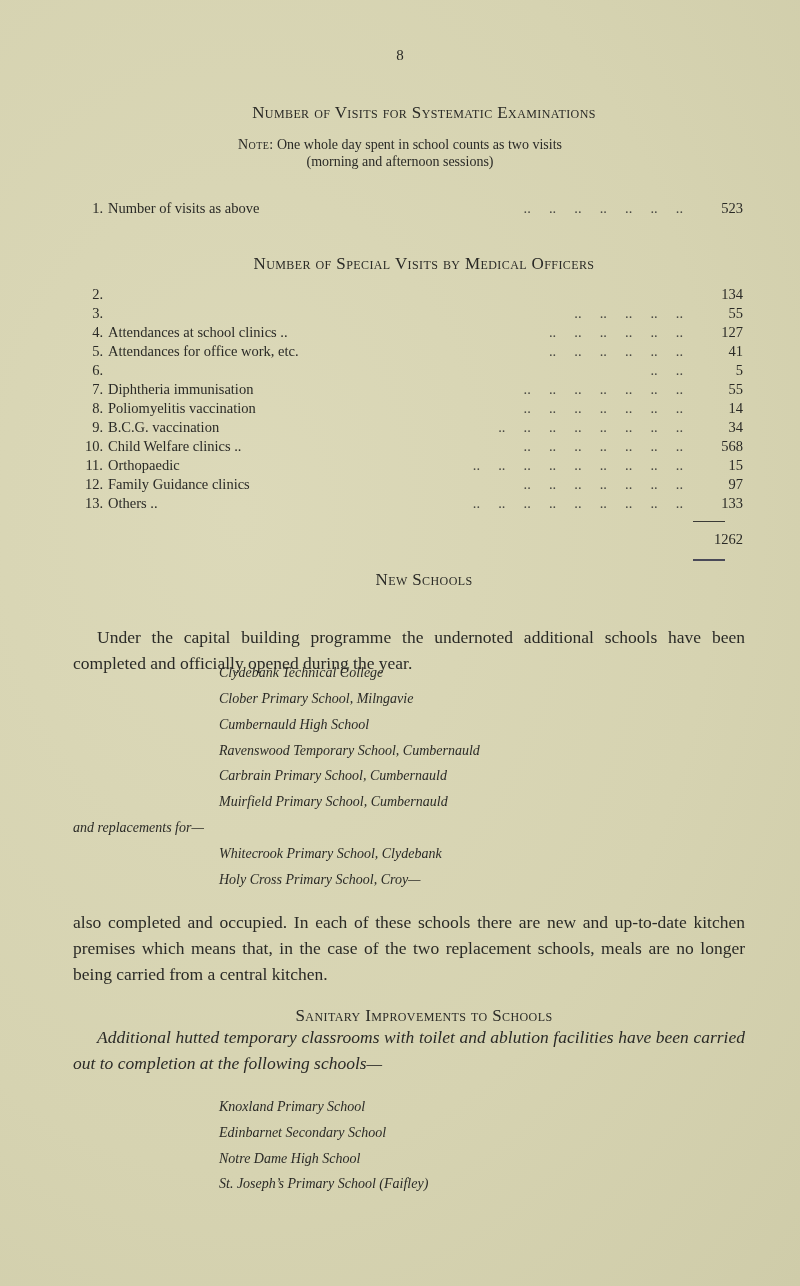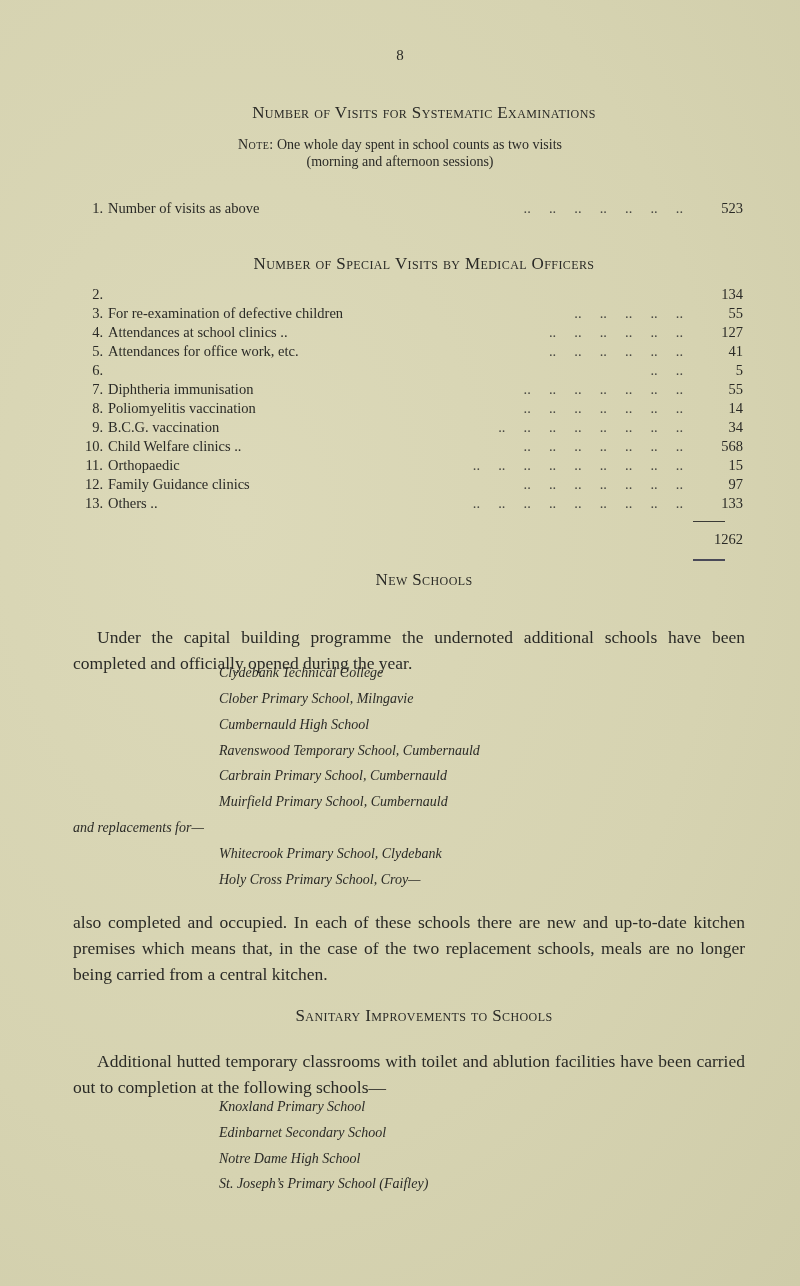--- a/index.html
+++ b/index.html
@@ -50,21 +50,20 @@
 <div class="abs center h1 sc" style="top:254px;">Number of Special Visits by Medical Officers</div>
 
 <div>
   <div class="row" style="top:285px;">
       <span class="num">2.</span>
       <span class="dots"></span>
       <span class="val">134</span>
     </div>
   <div class="row" style="top:304px;">
       <span class="num">3.</span>
-      <span class="lbl">For re-examination of defective children</span>
       <span class="dots">..     ..     ..     ..     ..</span>
       <span class="val">55</span>
     </div>
   <div class="row" style="top:323px;">
       <span class="num">4.</span>
       <span class="lbl">Attendances at school clinics ..</span>
       <span class="dots">..     ..     ..     ..     ..     ..</span>
       <span class="val">127</span>
     </div>
   <div class="row" style="top:342px;">
@@ -140,18 +139,18 @@
 <div class="list-item" style="top:789px;">Muirfield Primary School, Cumbernauld</div>
 
 <div class="list-item" style="top:815px; left:73px;">and replacements for—</div>
 <div class="list-item" style="top:841px;">Whitecrook Primary School, Clydebank</div>
 <div class="list-item" style="top:867px;">Holy Cross Primary School, Croy—</div>
 
 <div class="para" style="top:893px;">also completed and occupied.  In each of these schools there are new and up-to-date kitchen premises which means that, in the case of the two replacement schools, meals are no longer being carried from a central kitchen.</div>
 
 <div class="abs center h1 sc" style="top:1006px;">Sanitary Improvements to Schools</div>
 
-<div class="para indent" style="top:1032px;">Additional hutted temporary classrooms with toilet and ablution facilities have been carried out to completion at the following schools—</div>
+<div class="para indent" style="top:1008px;font-style:italic;">Additional hutted temporary classrooms with toilet and ablution facilities have been carried out to completion at the following schools—</div>
 
 <div class="list-item" style="top:1094px;">Knoxland Primary School</div>
 <div class="list-item" style="top:1120px;">Edinbarnet Secondary School</div>
 <div class="list-item" style="top:1146px;">Notre Dame High School</div>
 <div class="list-item" style="top:1171px;">St. Joseph’s Primary School (Faifley)</div>
 
 </body></html>

